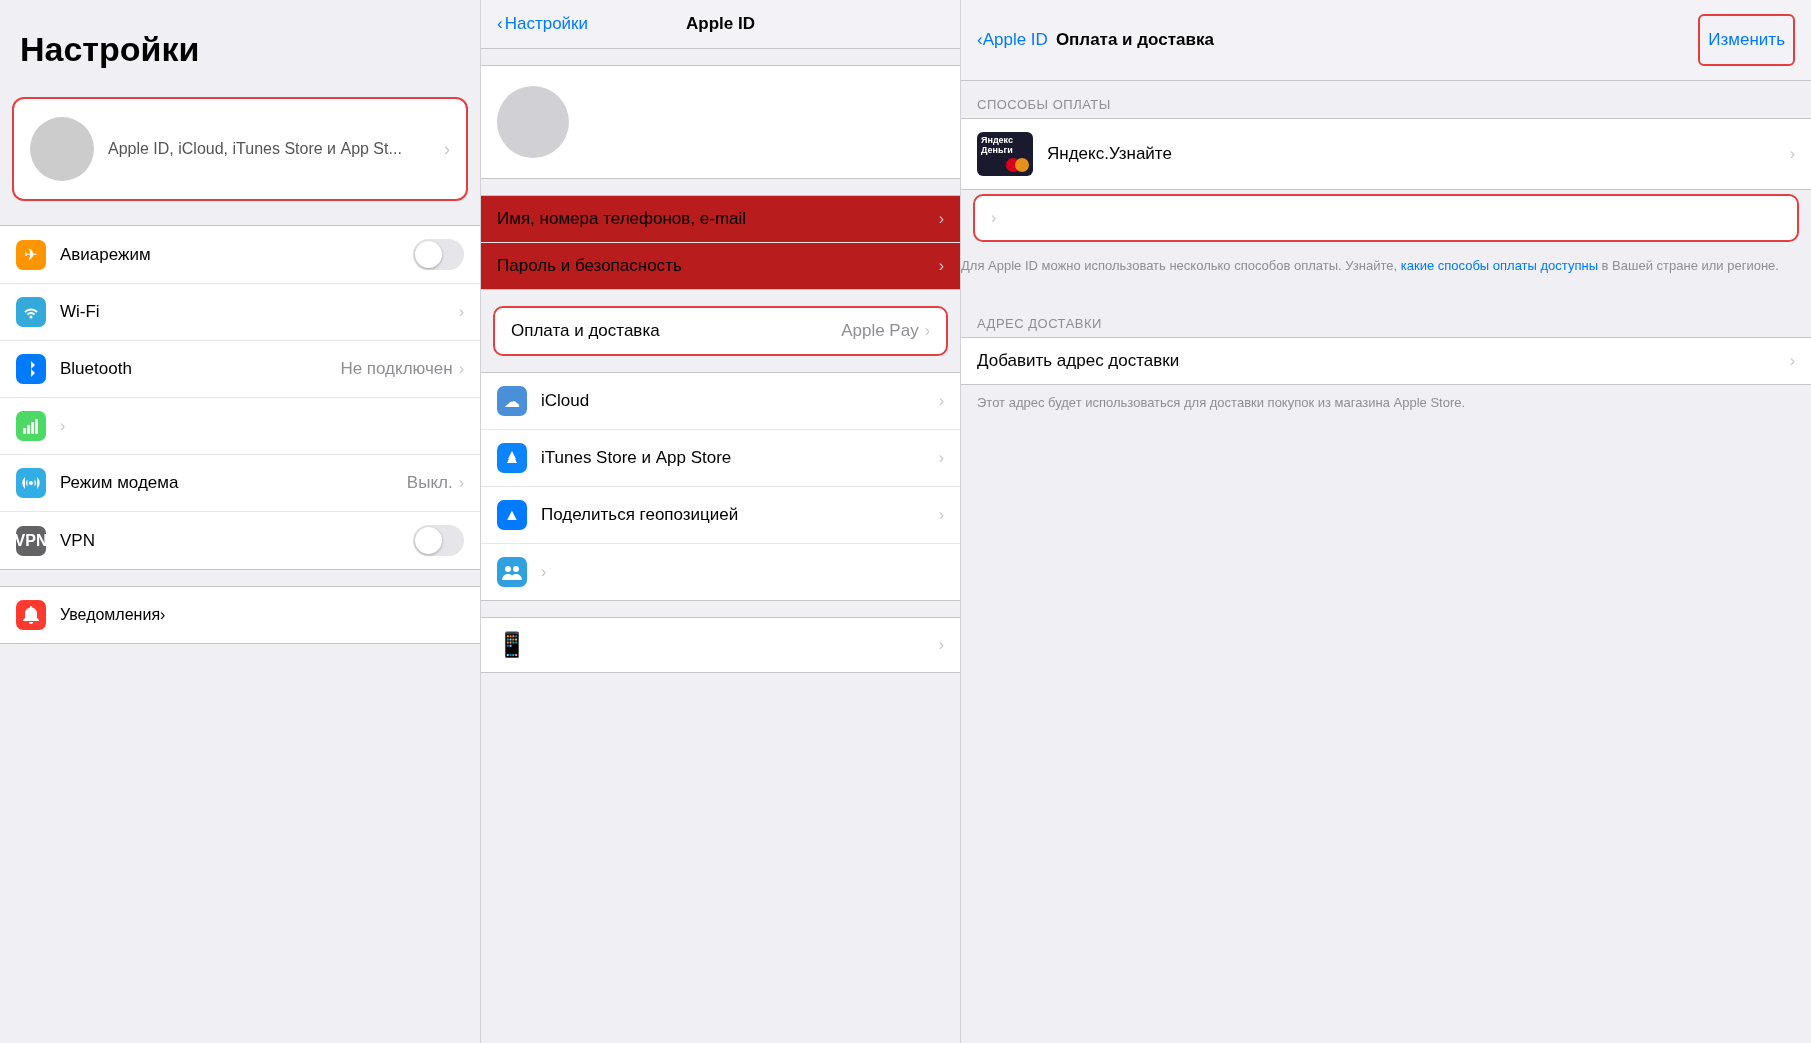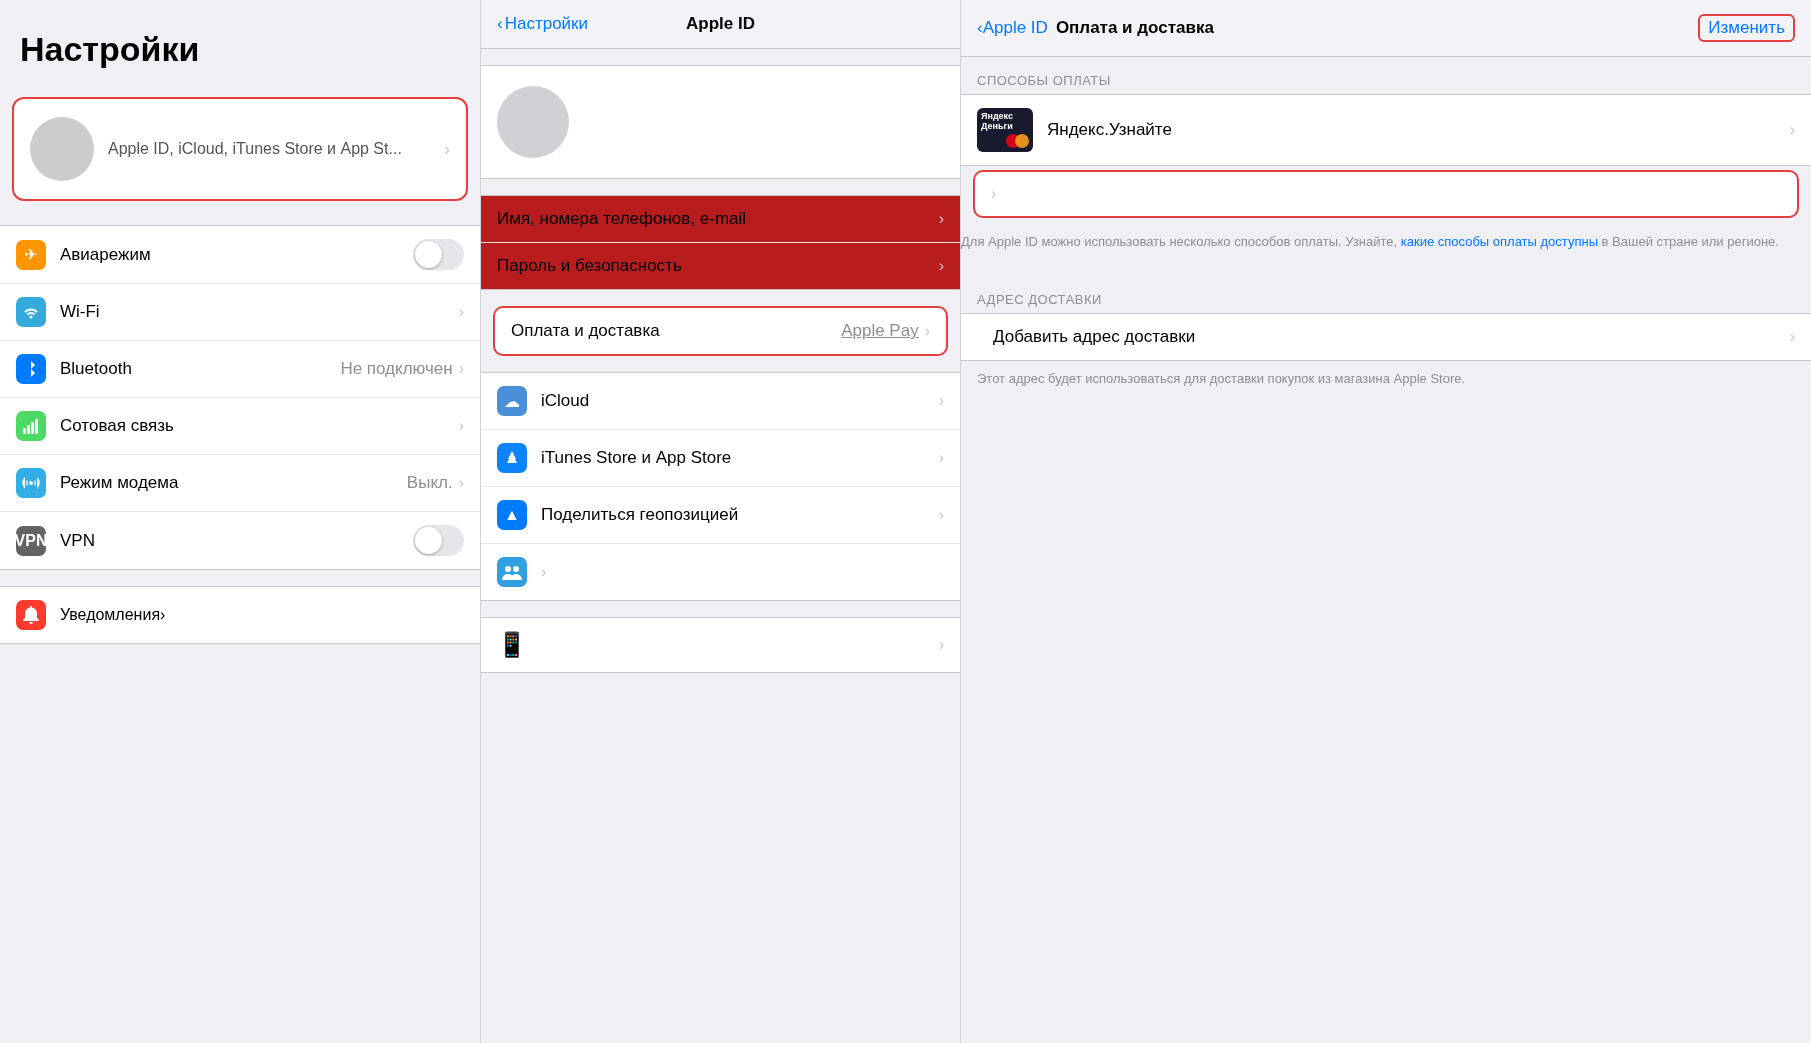--- a/index.html
+++ b/index.html
@@ -222,21 +222,21 @@
       display: flex;
       align-items: center;
       padding: 13px 16px;
       border: 2.5px solid #e53e3e;
       border-radius: 10px;
       background: #fff;
       cursor: pointer;
       margin: 16px 12px 0 12px;
     }
     .menu-row-highlighted .row-label { flex: 1; font-size: 17px; color: #000; }
-    .menu-row-highlighted .row-value { font-size: 17px; color: #8e8e93; margin-right: 6px; text-decoration: underline; }
+    .menu-row-highlighted .row-value { font-size: 17px; color: #8e8e93; margin-right: 6px; }
     .menu-row-highlighted .chevron { color: #c7c7cc; font-size: 16px; }
 
     .services-section {
       background: #fff;
       margin-top: 16px;
       border-top: 1px solid #c6c6c8;
       border-bottom: 1px solid #c6c6c8;
     }
     .service-row {
       display: flex;
@@ -309,21 +309,21 @@
       font-size: 17px;
       font-weight: 600;
       color: #000;
     }
     .payment-nav .edit-btn {
       color: #007aff;
       font-size: 17px;
       cursor: pointer;
       border: 2px solid #e53e3e;
       border-radius: 6px;
-      padding: 2px 8px;
+      padding: 14px 8px;
     }
 
     .section-header {
       font-size: 13px;
       color: #8e8e93;
       padding: 16px 16px 6px 16px;
       text-transform: uppercase;
       letter-spacing: 0.5px;
     }
 
@@ -417,21 +417,21 @@
     }
     .add-delivery-row {
       display: flex;
       align-items: center;
       padding: 13px 16px;
       background: #fff;
       border-top: 1px solid #c6c6c8;
       border-bottom: 1px solid #c6c6c8;
       cursor: pointer;
     }
-    .add-delivery-row .row-label { flex: 1; font-size: 17px; color: #000; margin-left: 16px; }
+    .add-delivery-row .row-label { flex: 1; font-size: 17px; color: #000; }
     .add-delivery-row .chevron { color: #c7c7cc; font-size: 16px; }
 
     .delivery-note {
       font-size: 13px;
       color: #8e8e93;
       padding: 8px 16px 16px 16px;
       line-height: 1.5;
     }
 
   </style>
@@ -476,21 +476,20 @@
     </div>
     <div class="settings-row">
       <div class="icon-circle" style="background:#4cd964;">
         <svg width="16" height="16" viewBox="0 0 16 16" fill="white">
             <rect x="0" y="10" width="3" height="6" rx="1"></rect>
             <rect x="4" y="7" width="3" height="9" rx="1"></rect>
             <rect x="8" y="4" width="3" height="12" rx="1"></rect>
             <rect x="12" y="1" width="3" height="15" rx="1"></rect>
           </svg>
       </div>
-      <span class="row-label">Сотовая связь</span>
       <span class="chevron">›</span>
     </div>
     <div class="settings-row">
       <div class="icon-circle" style="background:#32ade6;">
         <svg width="18" height="14" viewBox="0 0 18 14" fill="white">
             <circle cx="9" cy="7" r="2"></circle>
             <path d="M5.5 10.5a5 5 0 0 1 0-7M12.5 3.5a5 5 0 0 1 0 7"></path>
             <path d="M3 13a8 8 0 0 1 0-12M15 1a8 8 0 0 1 0 12"></path>
           </svg>
       </div>

